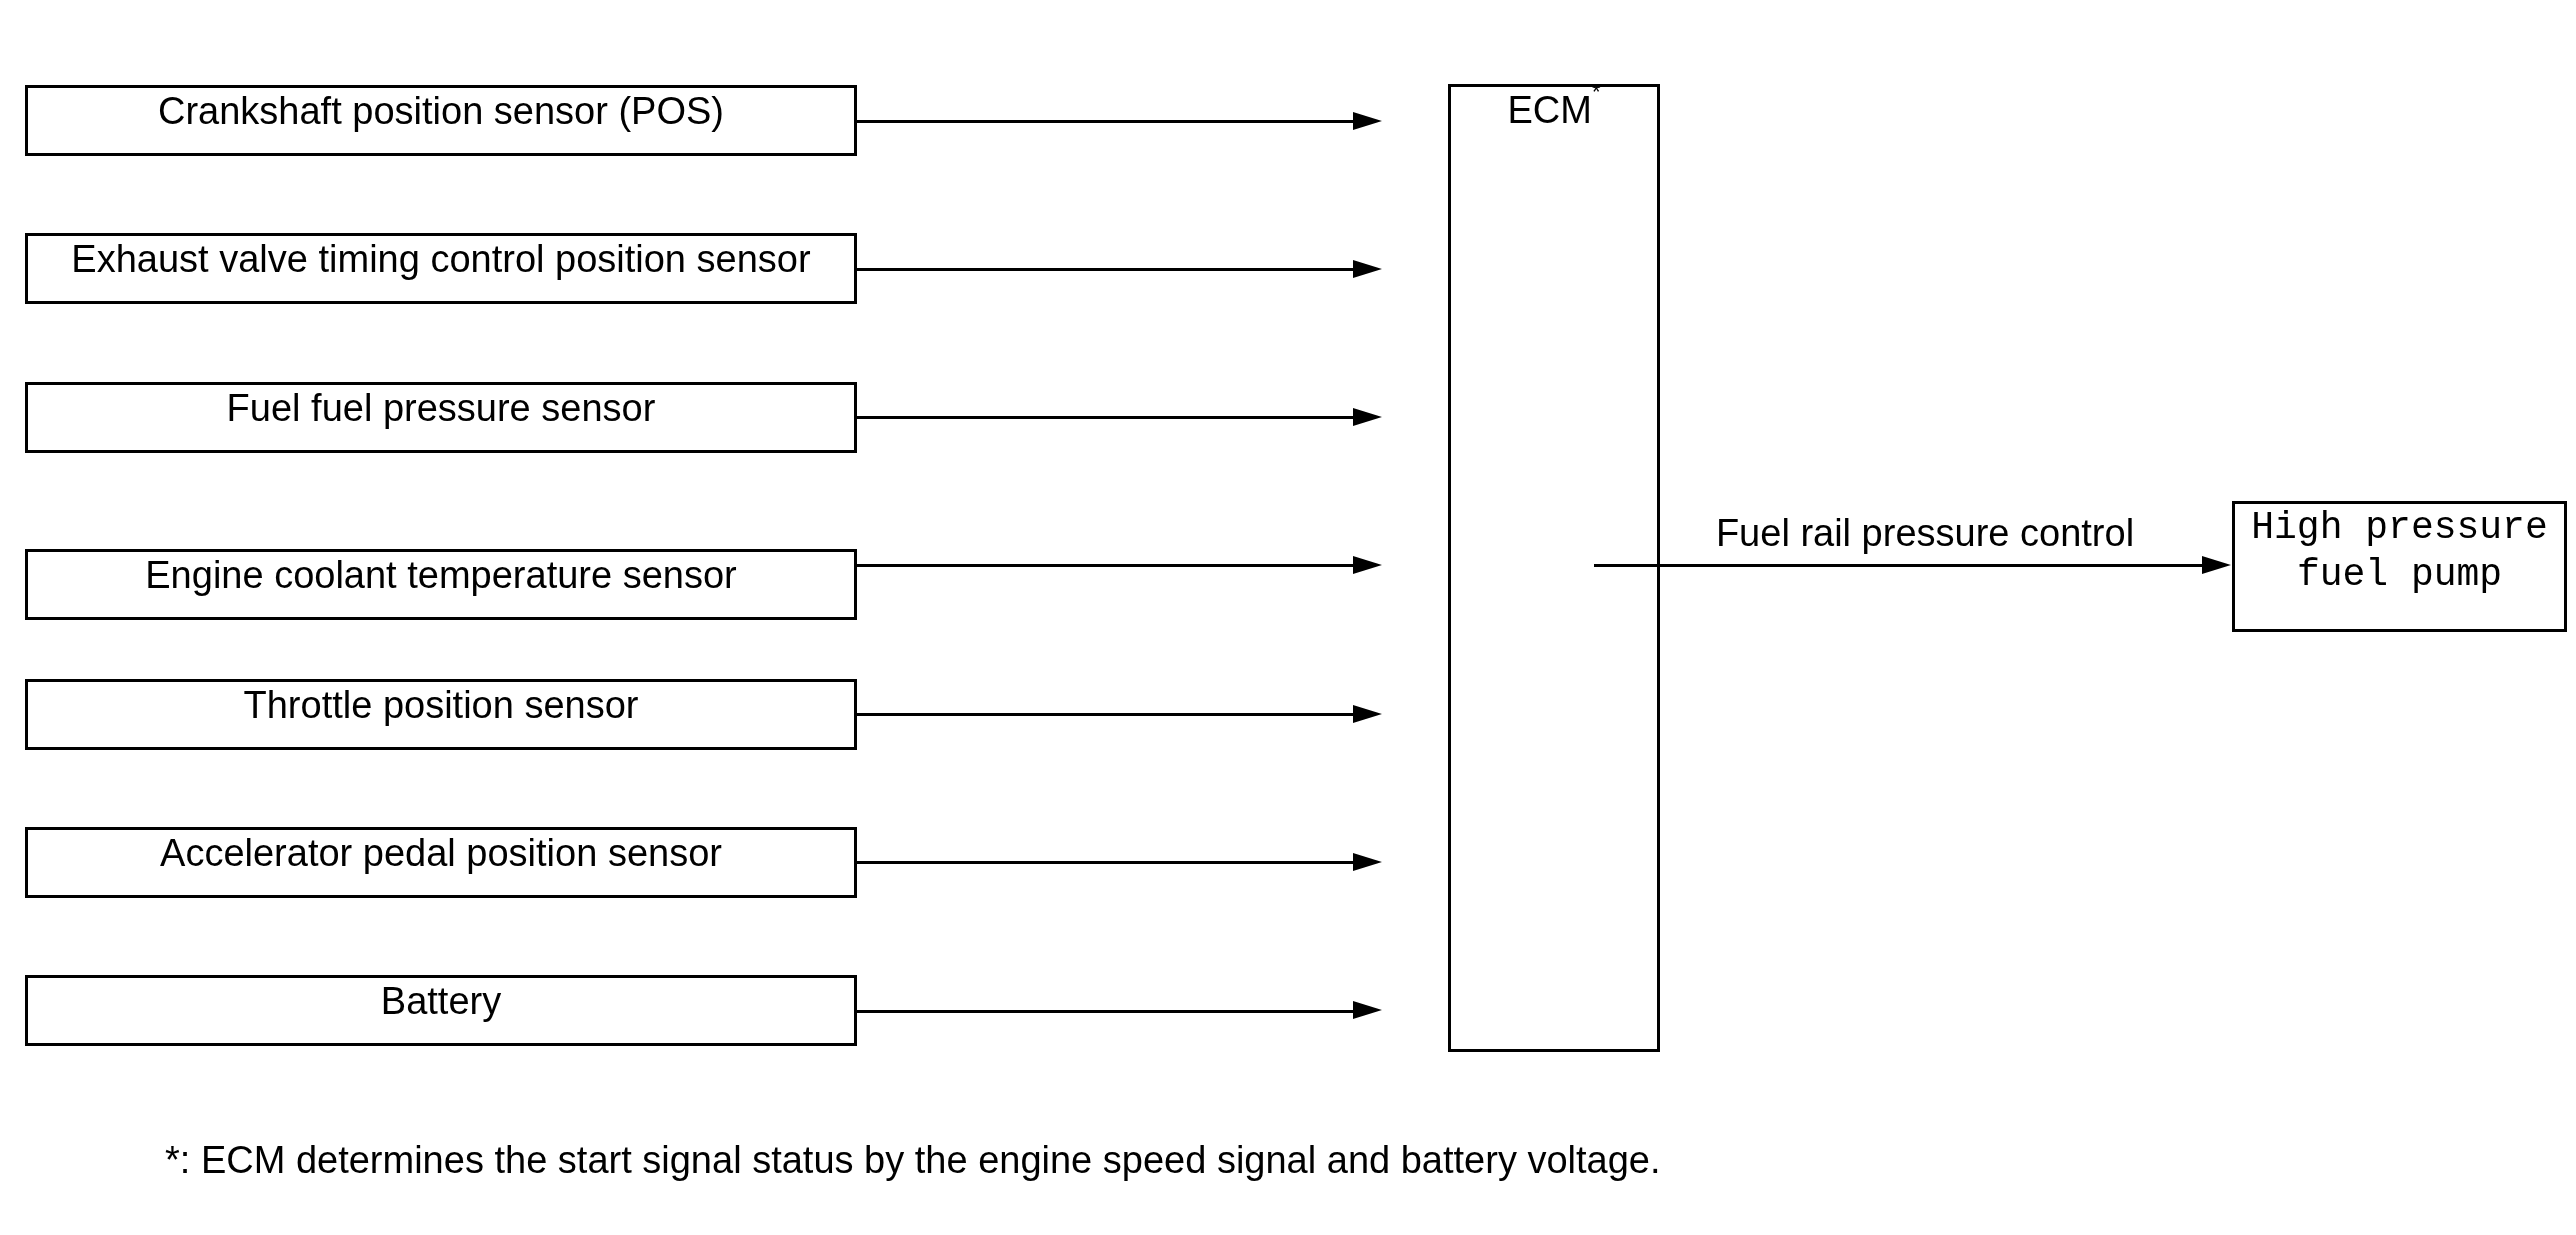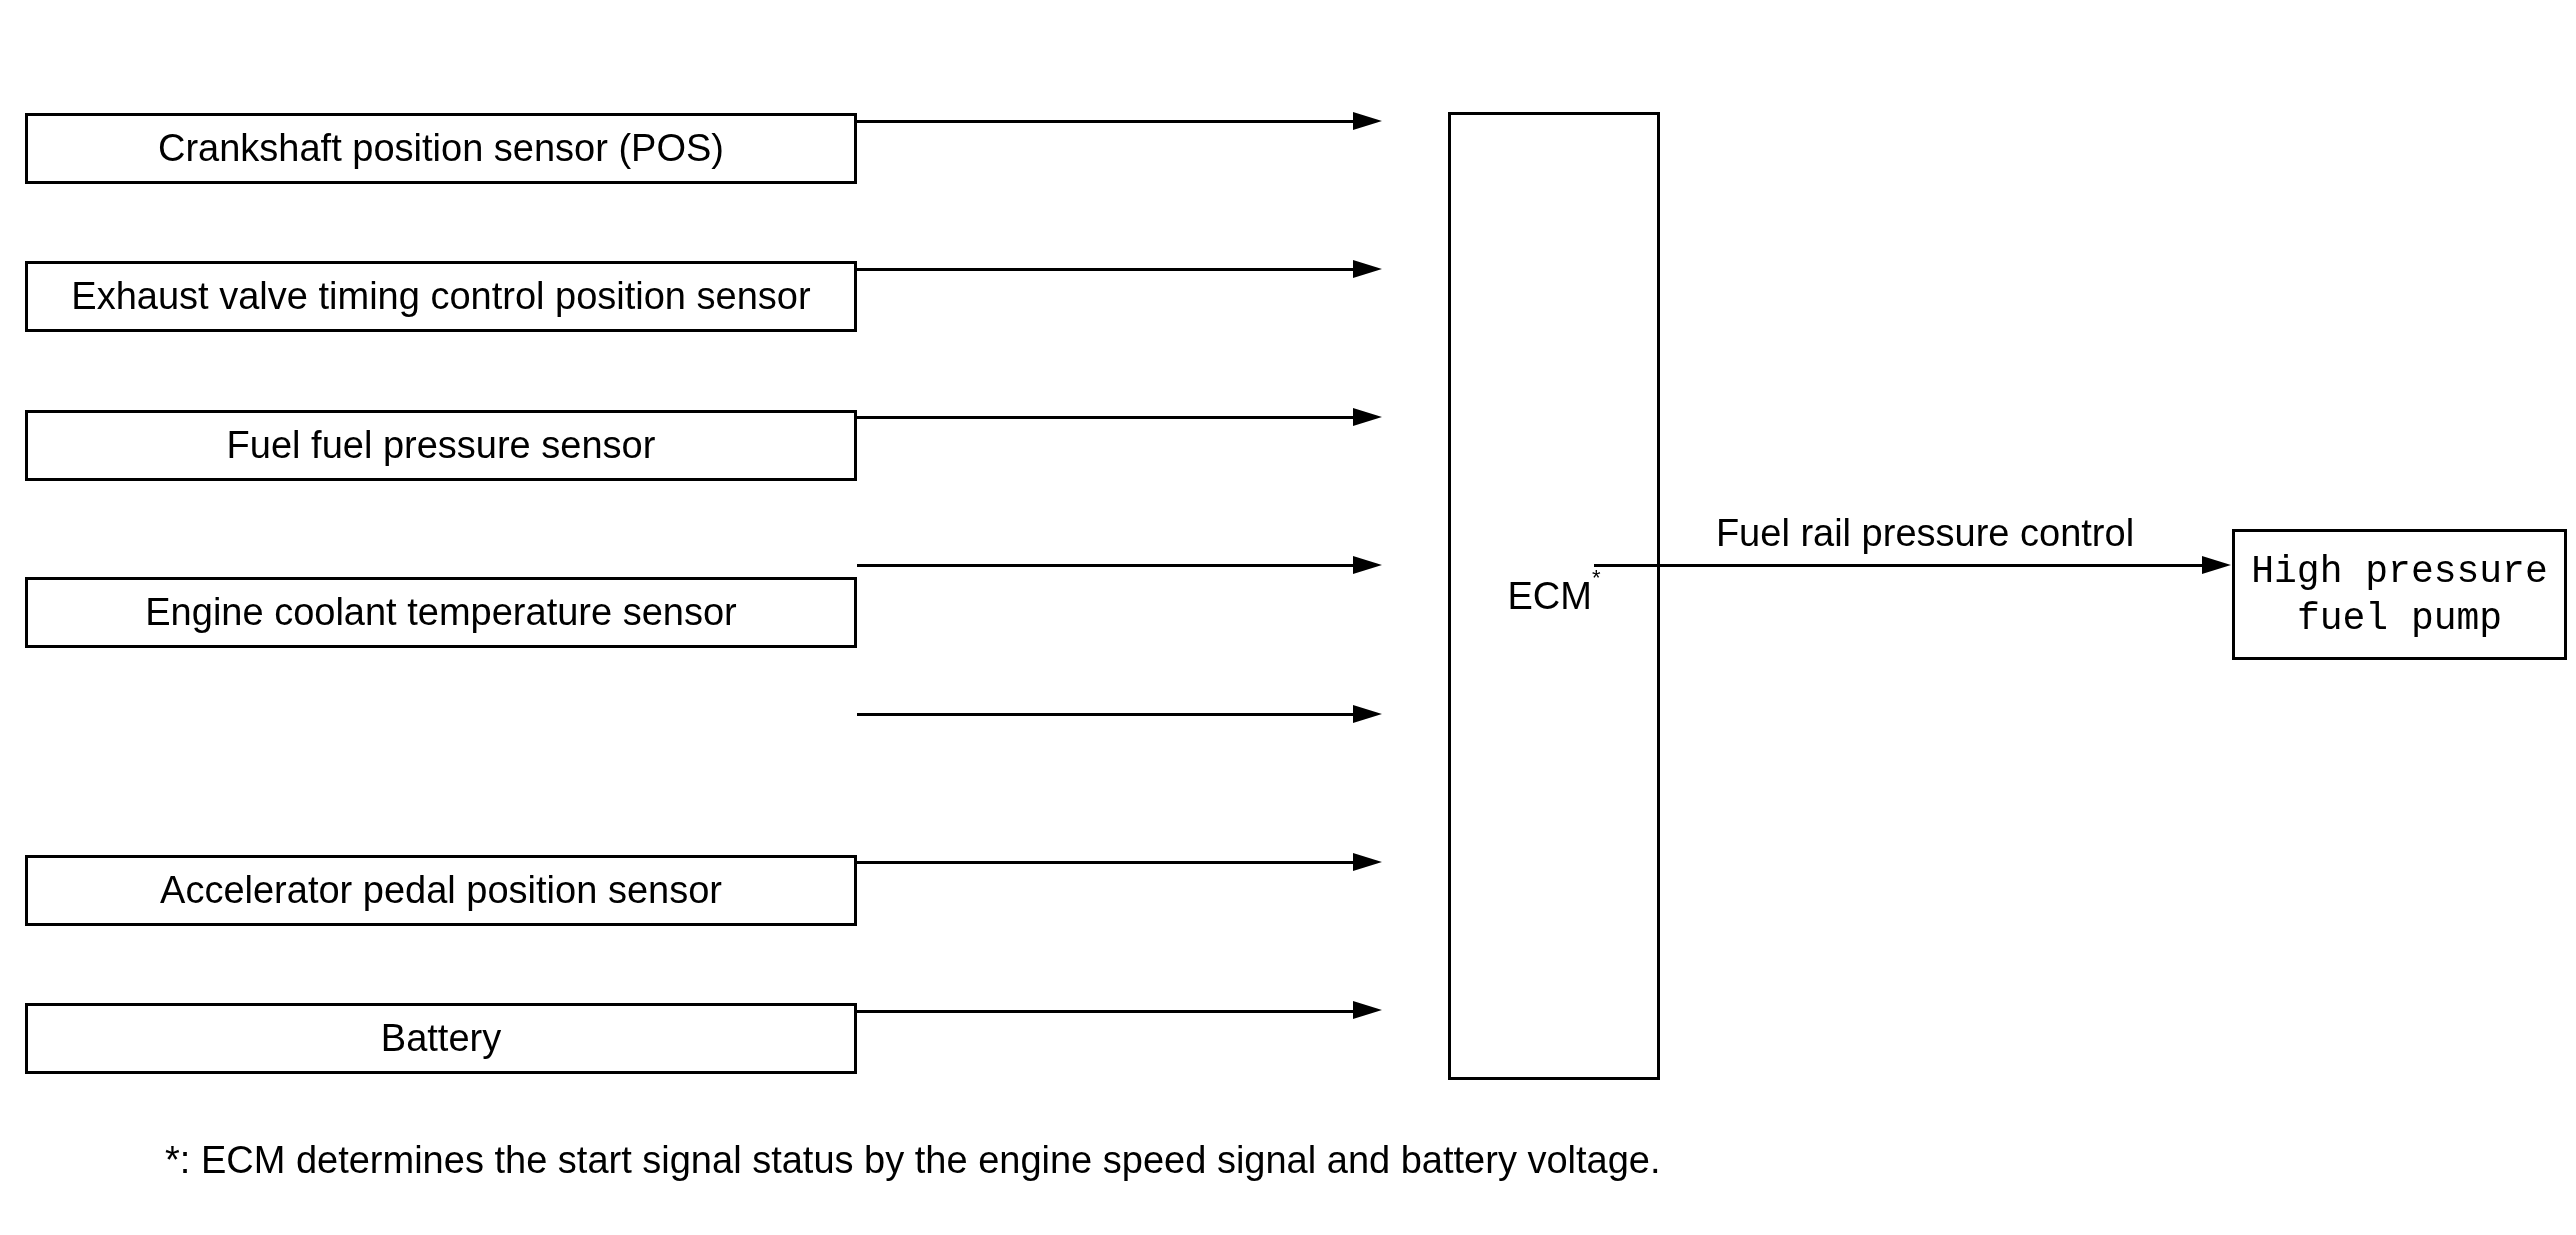--- a/index.html
+++ b/index.html
@@ -20,27 +20,26 @@
     left: 0; top: 0;
     width: 2576px;
     height: 1235px;
   }
   .box {
     position: absolute;
     box-sizing: border-box;
     border: 3.2px solid #000000;
     background: #ffffff;
     display: flex;
-    align-items: center;
+    align-items: flex-start;
     justify-content: center;
     text-align: center;
     font-size: 38px;
     line-height: 47px;
     white-space: pre-line;
-    margin-top: 28px;
   }
   .input-box {
     left: 25px;
     width: 832px;
     height: 71px;
   }
   .arrow-line {
     position: absolute;
     height: 3.2px;
     background: #000000;
@@ -99,20 +98,23 @@
   </div>
   <div class="box input-box" style="top:233px">
     <span>Exhaust valve timing control position sensor</span>
   </div>
   <div class="box input-box" style="top:382px">
     <span>Fuel fuel pressure sensor</span>
   </div>
   <div class="box input-box" style="top:549px">
     <span>Engine coolant temperature sensor</span>
   </div>
+  <div class="box input-box" style="top:679px">
+    <span>Throttle position sensor</span>
+  </div>
   <div class="box input-box" style="top:827px">
     <span>Accelerator pedal position sensor</span>
   </div>
   <div class="box input-box" style="top:975px">
     <span>Battery</span>
   </div>
 
   <div class="arrow-line" style="left:857px; top:120px;  width:496px"></div>
   <div class="arrow-head" style="left:1353px; top:112px"></div>
 

